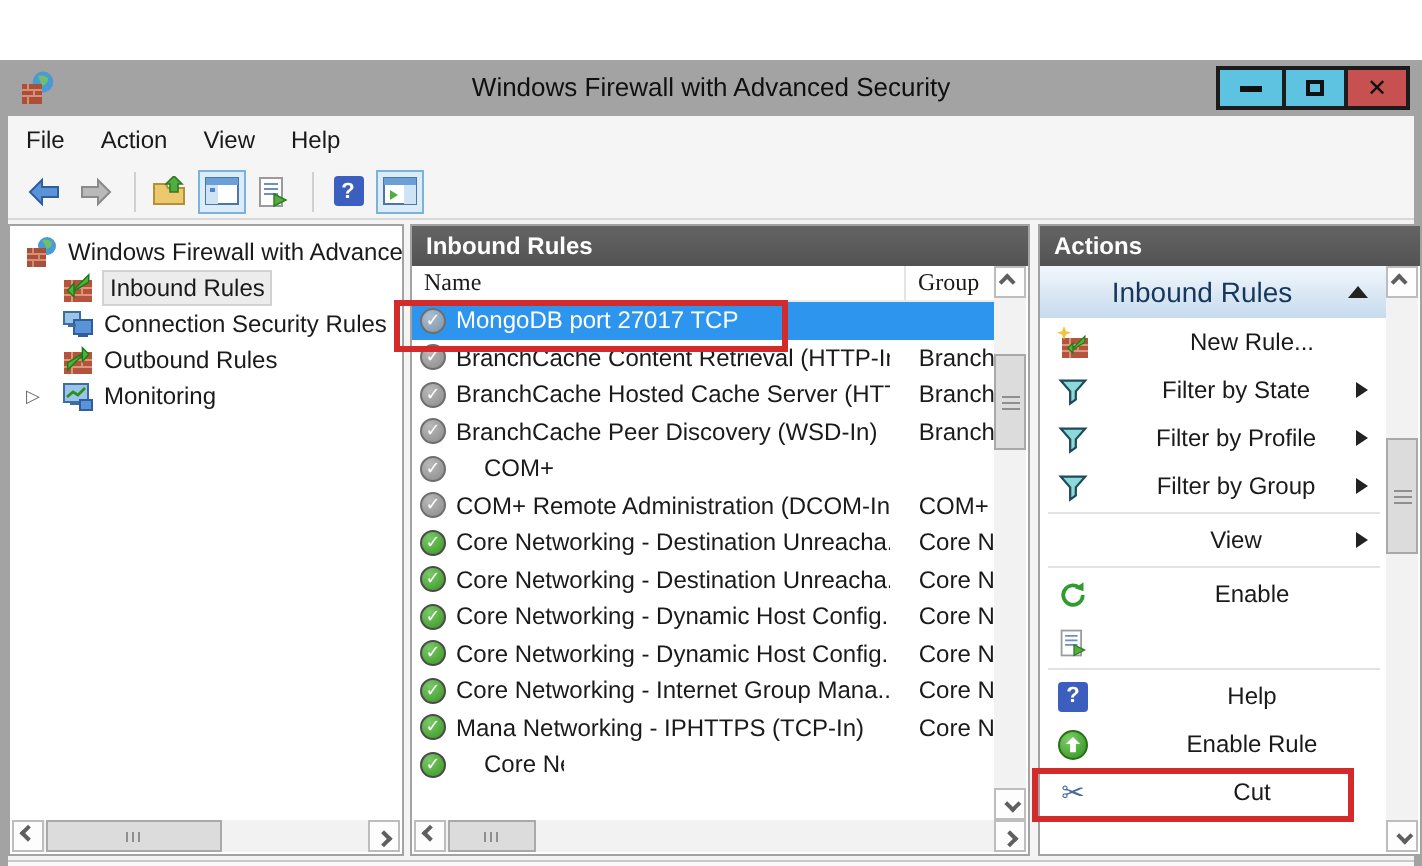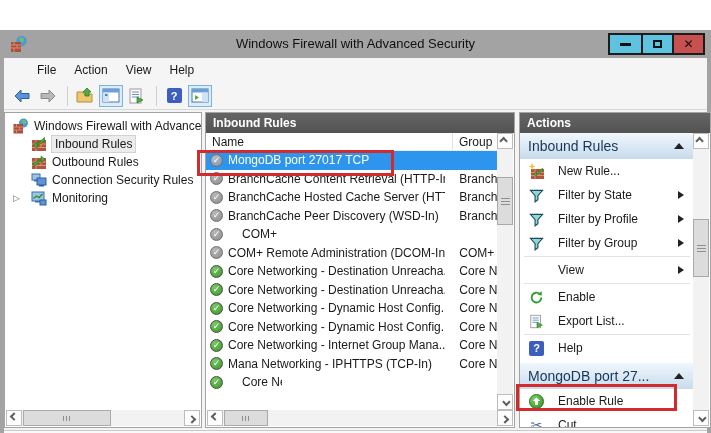--- a/index.html
+++ b/index.html
@@ -14,47 +14,47 @@
   .win-controls { position:absolute; right:6px; top:3px; display:flex; border:2px solid #1c1c1c; height:22px; }
   .win-btn { width:31px; height:18px; display:flex; align-items:center; justify-content:center; background:#5ec3e0; }
   .win-btn + .win-btn { border-left:2px solid #1c1c1c; }
   .win-btn.close { background:#c75050; }
   .glyph-min { width:11px; height:3px; background:#111; }
   .glyph-max { width:9px; height:8px; border:2px solid #111; }
   .glyph-close { font-size:12px; font-weight:bold; color:#111; line-height:1; }
 
   
   .frame { position:absolute; left:4px; top:28px; width:703px; height:393px; background:#f4f4f4; border-bottom:2px solid #38607a; }
-  .menubar { position:absolute; left:0; top:0; width:701px; height:24px; background:#f5f5f5; display:flex; align-items:center; padding-left:24px; }
+  .menubar { position:absolute; left:0; top:0; width:701px; height:24px; background:#f5f5f5; display:flex; align-items:center; padding-left:0; }
   .menubar .mitem { padding:3px 9px; }
   .toolbar { position:absolute; left:0; top:24px; width:703px; height:28px; background:#f5f5f5; border-bottom:1px solid #d8d8d8; display:flex; align-items:center; padding-left:6px; }
   .tbtn { width:24px; height:22px; display:flex; align-items:center; justify-content:center; margin-right:2px; border:1px solid transparent; }
   .tbtn.toggled { background:#dcecf8; border:1px solid #7ab4dc; }
   .tsep { width:1px; height:20px; background:#d0d0d0; margin:0 5px; }
 
   
   .pane { position:absolute; background:#fff; border:1px solid #a3a3a3; overflow:hidden; }
   .pane-dark-header { height:20px; background:linear-gradient(#646464,#535353); color:#fff; font-weight:bold; display:flex; align-items:center; padding-left:7px; }
 
   .left-pane  { left:0;   top:54px; width:198px; height:316px; }
   .mid-pane   { left:201px; top:54px; width:310px; height:316px; }
-  .right-pane { left:515px; top:54px; width:192px; height:316px; }
+  .right-pane { left:515px; top:54px; width:192px; height:316px;text-align:center; }
 
   
   .tree { padding-top:4px; }
   .tree-row { height:18px; display:flex; align-items:center; white-space:nowrap; overflow:hidden; }
   .tree-row .icon16 { width:16px; height:16px; margin-right:5px; flex:0 0 16px; }
   .tree-root { padding-left:8px; }
   .tree-child { padding-left:26px; }
   .tree-sel { background:#ececec; outline:1px solid #d2d2d2; }
   .expander { position:absolute; left:8px; width:12px; color:#6b6b6b; font-size:9px; }
 
   
   .colheader { position:absolute; left:0; top:20px; height:18px; width:292px; display:flex; background:#fff; border-bottom:1px solid #ececec; }
-  .colcell { display:flex; align-items:center; padding-left:6px; border-right:1px solid #e4e4e4; }
+  .colcell { display:flex; align-items:center; padding-left:6px; border-right:1px solid #e4e4e4;font-family:Liberation Serif, serif; }
   .col-name { width:247px; }
   .col-group { width:45px; }
   .rowlist { position:absolute; left:0; top:38px; width:292px; height:241px; overflow:hidden; }
   .rrow { height:18.5px; display:flex; align-items:center; white-space:nowrap; }
   .rrow .cell-name { width:225px; overflow:hidden; }
   .rrow .cell-group { width:40px; overflow:hidden; margin-left:14px; }
   .rrow.sel { background:#2e95ef; color:#fff; }
   .state-icon { width:13px; height:13px; border-radius:50%; margin:0 5px 0 4px; flex:0 0 13px;
                 display:flex; align-items:center; justify-content:center; color:#fff; font-size:9px; font-weight:bold; line-height:1; }
   .state-icon.enabled  { background:radial-gradient(circle at 35% 30%, #7cc96a, #37961f); border:1px solid #4a4a4a; }
@@ -196,34 +196,34 @@
         <div class="tree-row tree-child">
           <svg class="icon16" viewBox="0 0 16 16">
             <rect x="1" y="4" width="14" height="11" fill="#b5543e"></rect>
             <path d="M1 8h14 M1 11.5h14 M5 4v4 M10 8v3.5 M5 11.5v3.5" stroke="#dd9678" stroke-width="1" fill="none"></path>
             <path d="M14 1 L6 9 L6 5.5 L2.5 9.5 L6 13 L6 9.8 L14 5 Z" fill="#49b53a" stroke="#1f7a16" stroke-width="0.8" transform="translate(0.5,0.5) scale(0.92)"></path>
           </svg>
           <span class="tree-sel" style="padding:1px 3px;">Inbound Rules</span>
         </div>
         <div class="tree-row tree-child">
           <svg class="icon16" viewBox="0 0 16 16">
-            <rect x="1" y="4" width="14" height="11" fill="#b5543e"></rect>
-            <path d="M1 8h14 M1 11.5h14 M5 4v4 M10 8v3.5 M5 11.5v3.5" stroke="#dd9678" stroke-width="1" fill="none"></path>
-            <path d="M2 13 L10 5 L10 8.5 L13.5 4.5 L10 1 L10 4.2 L2 9 Z" fill="#49b53a" stroke="#1f7a16" stroke-width="0.8" transform="translate(1,1) scale(0.92)"></path>
-          </svg>
-          <span>Outbound Rules</span>
-        </div>
-        <div class="tree-row tree-child">
-          <svg class="icon16" viewBox="0 0 16 16">
             <rect x="1" y="2" width="8" height="6" fill="#9cc4e8" stroke="#3c6ea4"></rect>
             <rect x="6" y="6" width="9" height="7" fill="#5b93d8" stroke="#2d5f9e"></rect>
             <rect x="3" y="8" width="4" height="1.5" fill="#3c6ea4"></rect>
             <rect x="8" y="13" width="5" height="1.5" fill="#2d5f9e"></rect>
           </svg>
           <span>Connection Security Rules</span>
+        </div>
+        <div class="tree-row tree-child">
+          <svg class="icon16" viewBox="0 0 16 16">
+            <rect x="1" y="4" width="14" height="11" fill="#b5543e"></rect>
+            <path d="M1 8h14 M1 11.5h14 M5 4v4 M10 8v3.5 M5 11.5v3.5" stroke="#dd9678" stroke-width="1" fill="none"></path>
+            <path d="M2 13 L10 5 L10 8.5 L13.5 4.5 L10 1 L10 4.2 L2 9 Z" fill="#49b53a" stroke="#1f7a16" stroke-width="0.8" transform="translate(1,1) scale(0.92)"></path>
+          </svg>
+          <span>Outbound Rules</span>
         </div>
         <div class="tree-row tree-child" style="position:relative;">
           <span class="expander">▷</span>
           <svg class="icon16" viewBox="0 0 16 16">
             <rect x="1" y="2" width="12" height="9" fill="#9cc4e8" stroke="#3c6ea4"></rect>
             <polyline points="2.5,8.5 5.5,6 8,7.5 11.5,4" fill="none" stroke="#2e8f1a" stroke-width="1.4"></polyline>
             <rect x="4" y="11" width="6" height="1.5" fill="#3c6ea4"></rect>
             <rect x="9" y="10" width="6" height="5" fill="#5b93d8" stroke="#2d5f9e"></rect>
           </svg>
           <span>Monitoring</span>
@@ -416,36 +416,31 @@
         </div>
 
         <div class="act-item">
           <span class="aicon">
             <svg width="16" height="15" viewBox="0 0 18 16">
               <rect x="2" y="1" width="11" height="14" fill="#fdfdfd" stroke="#9a9a9a"></rect>
               <path d="M4 4h7 M4 6.5h7 M4 9h7" stroke="#6a8fc0" stroke-width="1"></path>
               <path d="M9 9 L15 12 L9 15 Z" fill="#4fae3f" stroke="#2e7a22" stroke-width="0.7"></path>
             </svg>
           </span>
-          <span class="albl">Export List...</span>
         </div>
 
         <div class="act-sep"></div>
 
         <div class="act-item">
           <span class="aicon">
               <span class="help-badge">?</span>
             </span>
           <span class="albl">Help</span>
         </div>
 
-        <div class="act-section-header" style="margin-top:3px;">
-          <span class="sec-title">MongoDB port 27...</span>
-          <span class="collapse-tri"></span>
-        </div>
 
         <div class="act-item">
           <span class="aicon">
             <span class="enable-badge">
               <svg width="9" height="9" viewBox="0 0 10 10">
                   <path d="M5 0.5 L9 4.5 L6.6 4.5 L6.6 9 L3.4 9 L3.4 4.5 L1 4.5 Z" fill="#fff"></path>
                 </svg>
             </span>
           </span>
           <span class="albl">Enable Rule</span>

